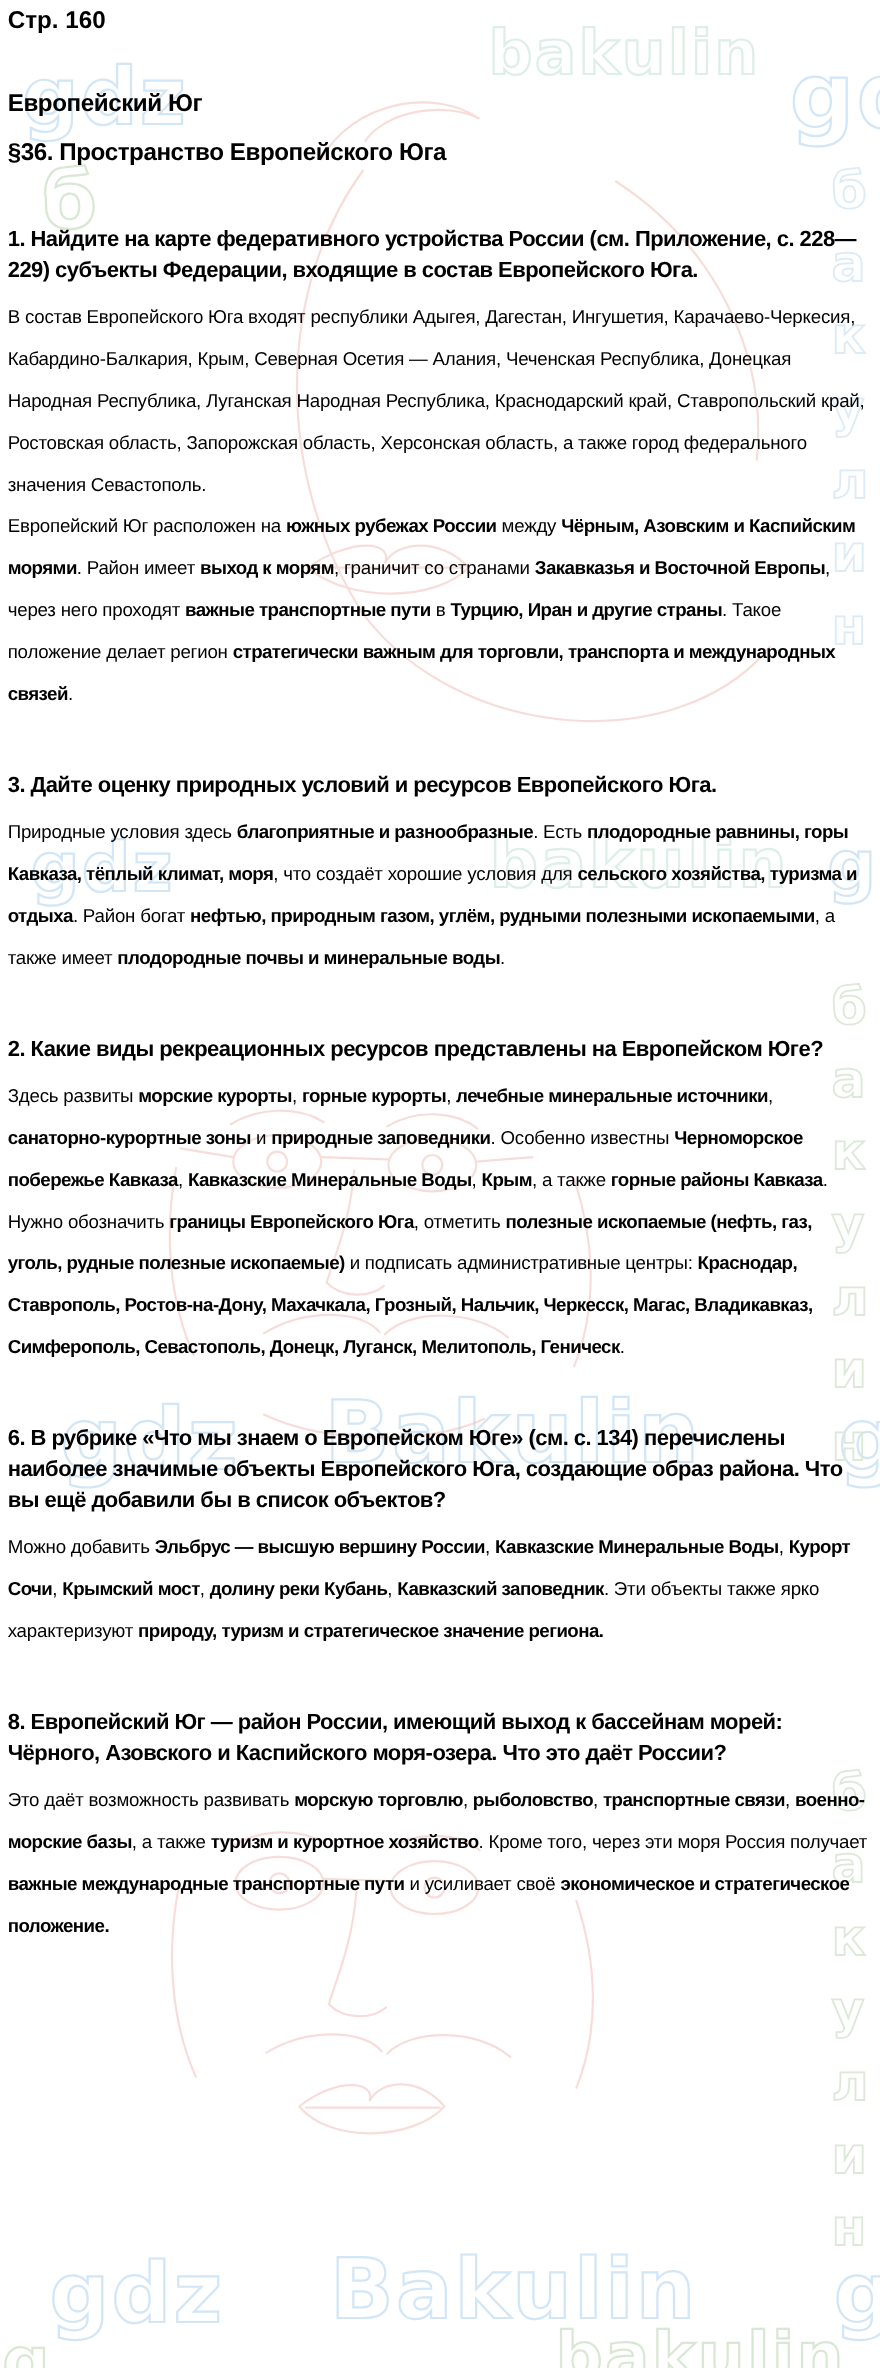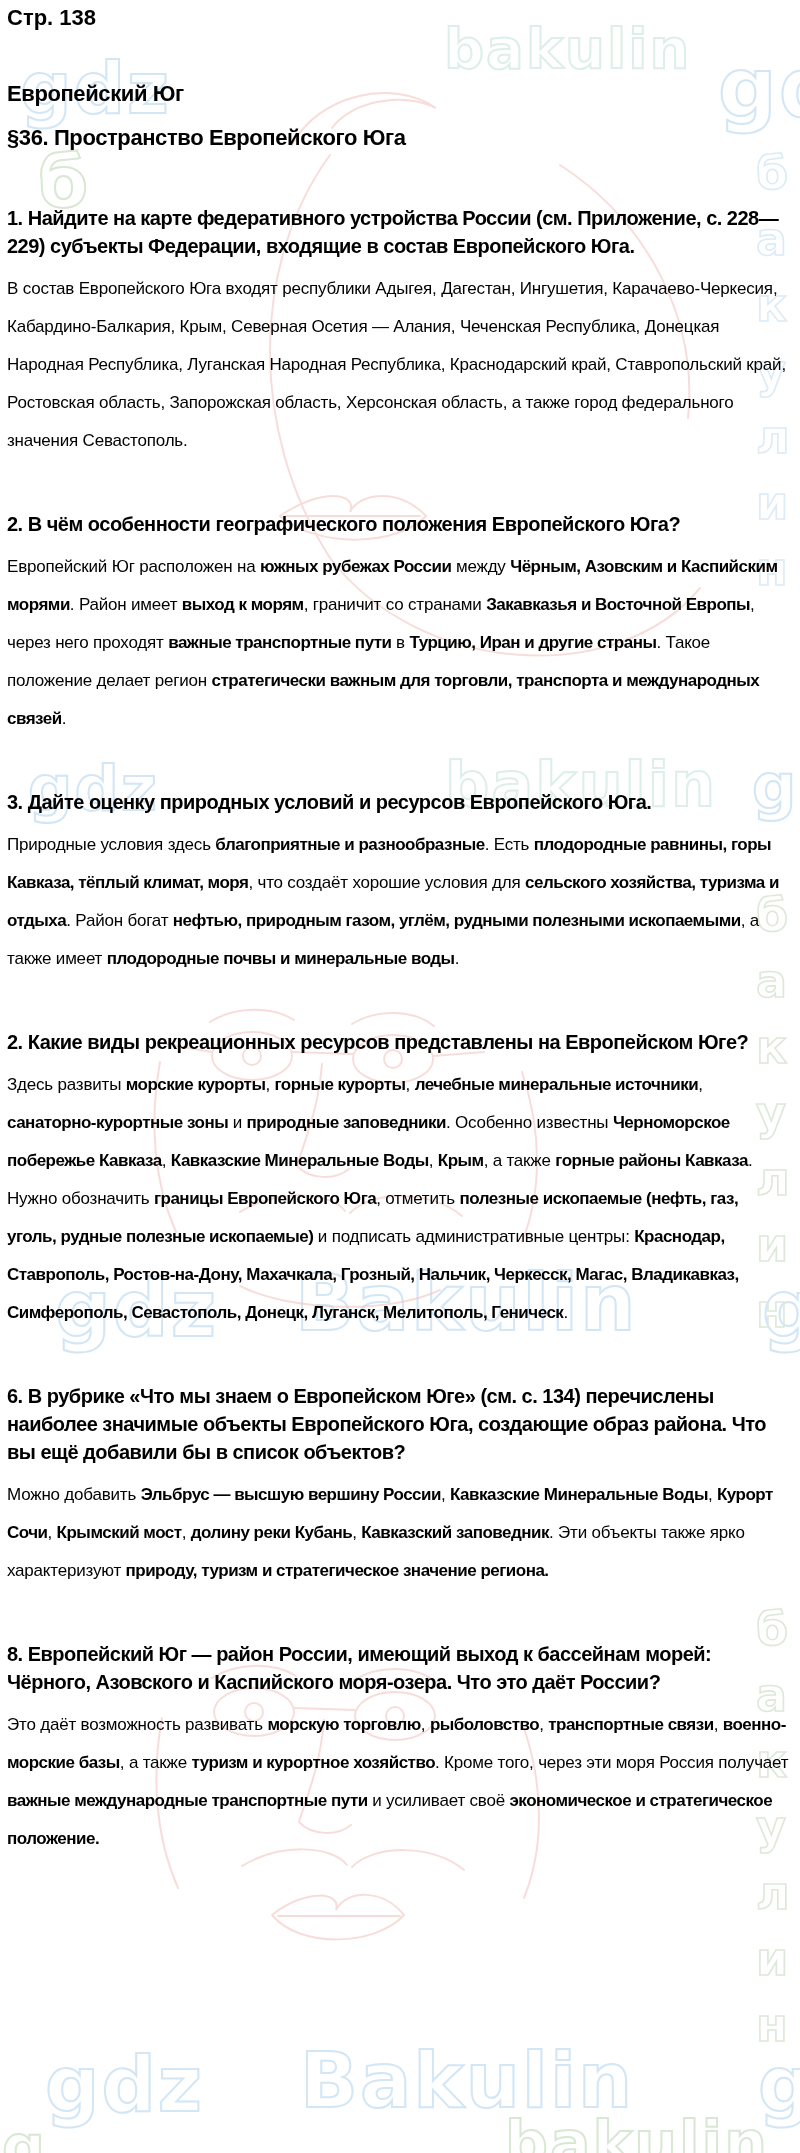--- a/index.html
+++ b/index.html
@@ -134,32 +134,31 @@
       <span>к</span>
       <span>у</span>
       <span>л</span>
       <span>и</span>
       <span>н</span>
     </div>
 </div>
 
 <div class="content">
 
-  <p class="pagenum">Стр. 138</p>
+  <p class="pagenum">Стр. 160</p>
 
   <h1 class="title">Европейский Юг</h1>
   <h2 class="title sub">§36. Пространство Европейского Юга</h2>
 
   <div class="qa">
     <p class="q">1. Найдите на карте федеративного устройства России (см. Приложение, с. 228—229) субъекты Федерации, входящие в состав Европейского Юга.</p>
     <p class="a"><span>В состав Европейского Юга входят республики Адыгея, Дагестан, Ингушетия, Карачаево-Черкесия, Кабардино-Балкария, Крым, Северная Осетия — Алания, Чеченская Республика, Донецкая Народная Республика, Луганская Народная Республика, Краснодарский край, Ставропольский край, Ростовская область, Запорожская область, Херсонская область, а также город федерального значения Севастополь.</span></p>
   </div>
 
   <div class="qa">
-    <p class="q">2. В чём особенности географического положения Европейского Юга?</p>
     <p class="a"><span>Европейский Юг расположен на </span><b>южных рубежах России</b><span> между </span><b>Чёрным, Азовским и Каспийским морями</b><span>. Район имеет </span><b>выход к морям</b><span>, граничит со странами </span><b>Закавказья и Восточной Европы</b><span>, через него проходят </span><b>важные транспортные пути</b><span> в </span><b>Турцию, Иран и другие страны</b><span>. Такое положение делает регион </span><b>стратегически важным для торговли, транспорта и международных связей</b><span>.</span></p>
   </div>
 
   <div class="qa">
     <p class="q">3. Дайте оценку природных условий и ресурсов Европейского Юга.</p>
     <p class="a"><span>Природные условия здесь </span><b>благоприятные и разнообразные</b><span>. Есть </span><b>плодородные равнины, горы Кавказа, тёплый климат, моря</b><span>, что создаёт хорошие условия для </span><b>сельского хозяйства, туризма и отдыха</b><span>. Район богат </span><b>нефтью, природным газом, углём, рудными полезными ископаемыми</b><span>, а также имеет </span><b>плодородные почвы и минеральные воды</b><span>.</span></p>
   </div>
 
   <div class="qa">
     <p class="q">2. Какие виды рекреационных ресурсов представлены на Европейском Юге?</p>

